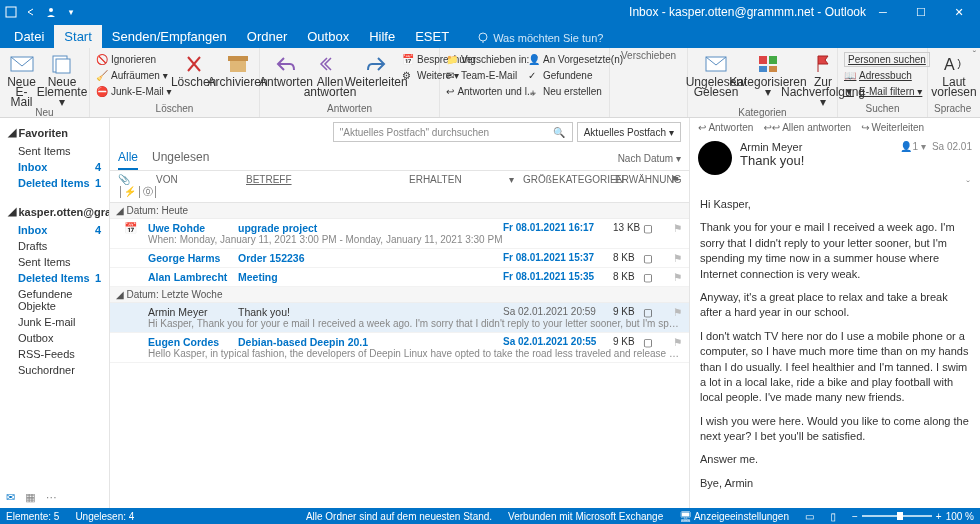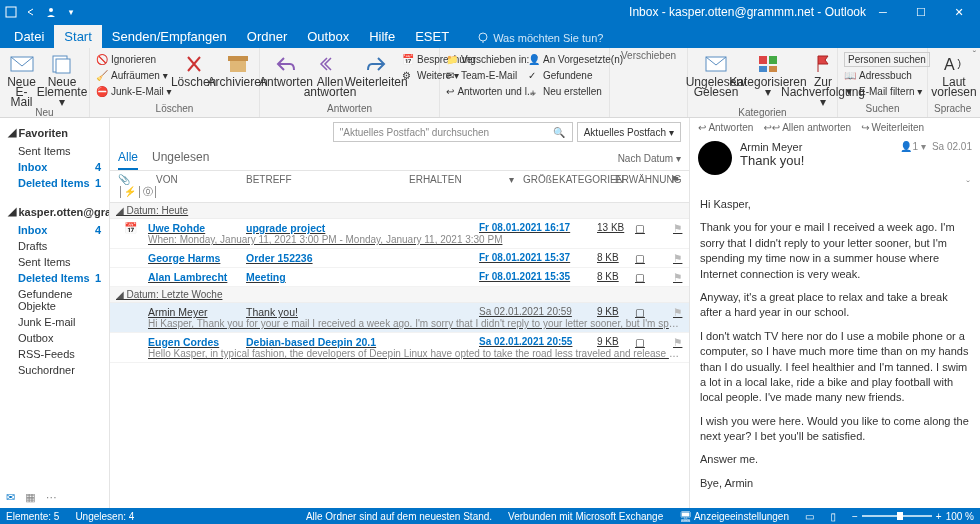--- a/index.html
+++ b/index.html
@@ -39,21 +39,21 @@
 .tabrow{display:flex;padding:0 8px;gap:14px;border-bottom:1px solid #e4e4e4;}
 .tabrow .tab{padding:4px 0;font-size:12px;cursor:pointer;color:#666;}
 .tabrow .tab.active{color:#0173c7;border-bottom:2px solid #0173c7;}
 .tabrow .sort{margin-left:auto;font-size:10px;color:#666;display:flex;align-items:center;gap:2px;cursor:pointer;}
 .colhead{display:flex;font-size:10px;color:#666;border-bottom:1px solid #e4e4e4;padding:2px 6px;}
 .colhead span{padding:1px 2px;}
 .grp{background:#f6f6f6;padding:2px 6px;font-size:10px;color:#555;border-bottom:1px solid #eee;cursor:pointer;}
 .msgrow{padding:3px 6px 3px 38px;border-bottom:1px solid #f2f2f2;cursor:pointer;position:relative;}
 .msgrow.unread .from,.msgrow.unread .subject{color:#0173c7;font-weight:600;}
 .msgrow.sel{background:#e6f0f9;}
-.msgrow .line1{display:flex;gap:8px;font-size:10.5px;}
+.msgrow .line1{display:flex;font-size:10.5px;}
 .msgrow .from{width:90px;white-space:nowrap;}
 .msgrow .subject{flex:1;white-space:nowrap;overflow:hidden;text-overflow:ellipsis;}
 .msgrow .date{width:110px;white-space:nowrap;font-size:10px;}
 .msgrow .size{width:30px;font-size:10px;}
 .msgrow .flag{width:10px;color:#bbb;}
 .msgrow .preview{font-size:10px;color:#888;white-space:nowrap;overflow:hidden;text-overflow:ellipsis;}
 .msgrow .meeting-ico{position:absolute;left:14px;top:3px;}
 .reading{width:290px;display:flex;flex-direction:column;font-size:11px;}
 .ractions{display:flex;gap:10px;padding:4px 8px;color:#666;font-size:10px;}
 .ractions span{cursor:pointer;display:flex;align-items:center;gap:2px;}
@@ -295,21 +295,21 @@
           </div>
         <div class="lbl" style="white-space:pre-line;">Zur
 Nachverfolgung ▾</div>
       </div>
     </div>
     <div class="glabel">Kategorien</div>
   </div>
 
   <div class="rgroup" style="width:90px;">
     <div class="gcontent">
-      <div class="smallrow" style="width:86px;">
+      <div class="smallrow" style="width:86px;text-decoration:underline;">
         <div class="smallbtn" style="border:1px solid #ccc;padding:1px 3px;">
             <span>Personen suchen</span>
           </div>
         <div class="smallbtn">
             <span class="si">📖</span>
             <span>Adressbuch</span>
           </div>
         <div class="smallbtn">
             <span class="si">▼</span>
             <span>E-Mail filtern ▾</span>
@@ -414,29 +414,29 @@
         </div>
     </div>
     <div class="tabrow">
       <div class="tab active">Alle</div>
       <div class="tab">Ungelesen</div>
       <div class="sort">Nach Datum ▾</div>
     </div>
     <div class="colhead">
       <span style="width:38px;">📎│⚡│⓪│</span>
       <span style="width:90px;">VON</span>
-      <span style="flex:1;">BETREFF</span>
+      <span style="flex:1;text-decoration:underline;">BETREFF</span>
       <span style="width:100px;">ERHALTEN</span>
       <span style="width:14px;">▾</span>
       <span style="width:36px;">GRÖßE</span>
       <span style="width:56px;">KATEGORIEN</span>
       <span style="width:56px;">ERWÄHNUNG</span>
       <span style="width:14px;">⚑</span>
     </div>
-    <div id="msg-list" style="overflow:auto;flex:1;text-decoration:underline;">
+    <div id="msg-list" style="overflow:auto;flex:1;">
         <div class="grp">◢  Datum: Heute</div>
         <div class="msgrow unread">
           <span class="meeting-ico">📅</span>
           <div class="line1">
             <span class="from">Uwe Rohde</span>
             <span class="subject">upgrade project</span>
             <span class="date" style="color:#0173c7;font-weight:600">Fr 08.01.2021 16:17</span>
             <span class="size">13 KB</span>
             <span style="width:30px;">▢</span>
             <span class="flag">⚑</span>

